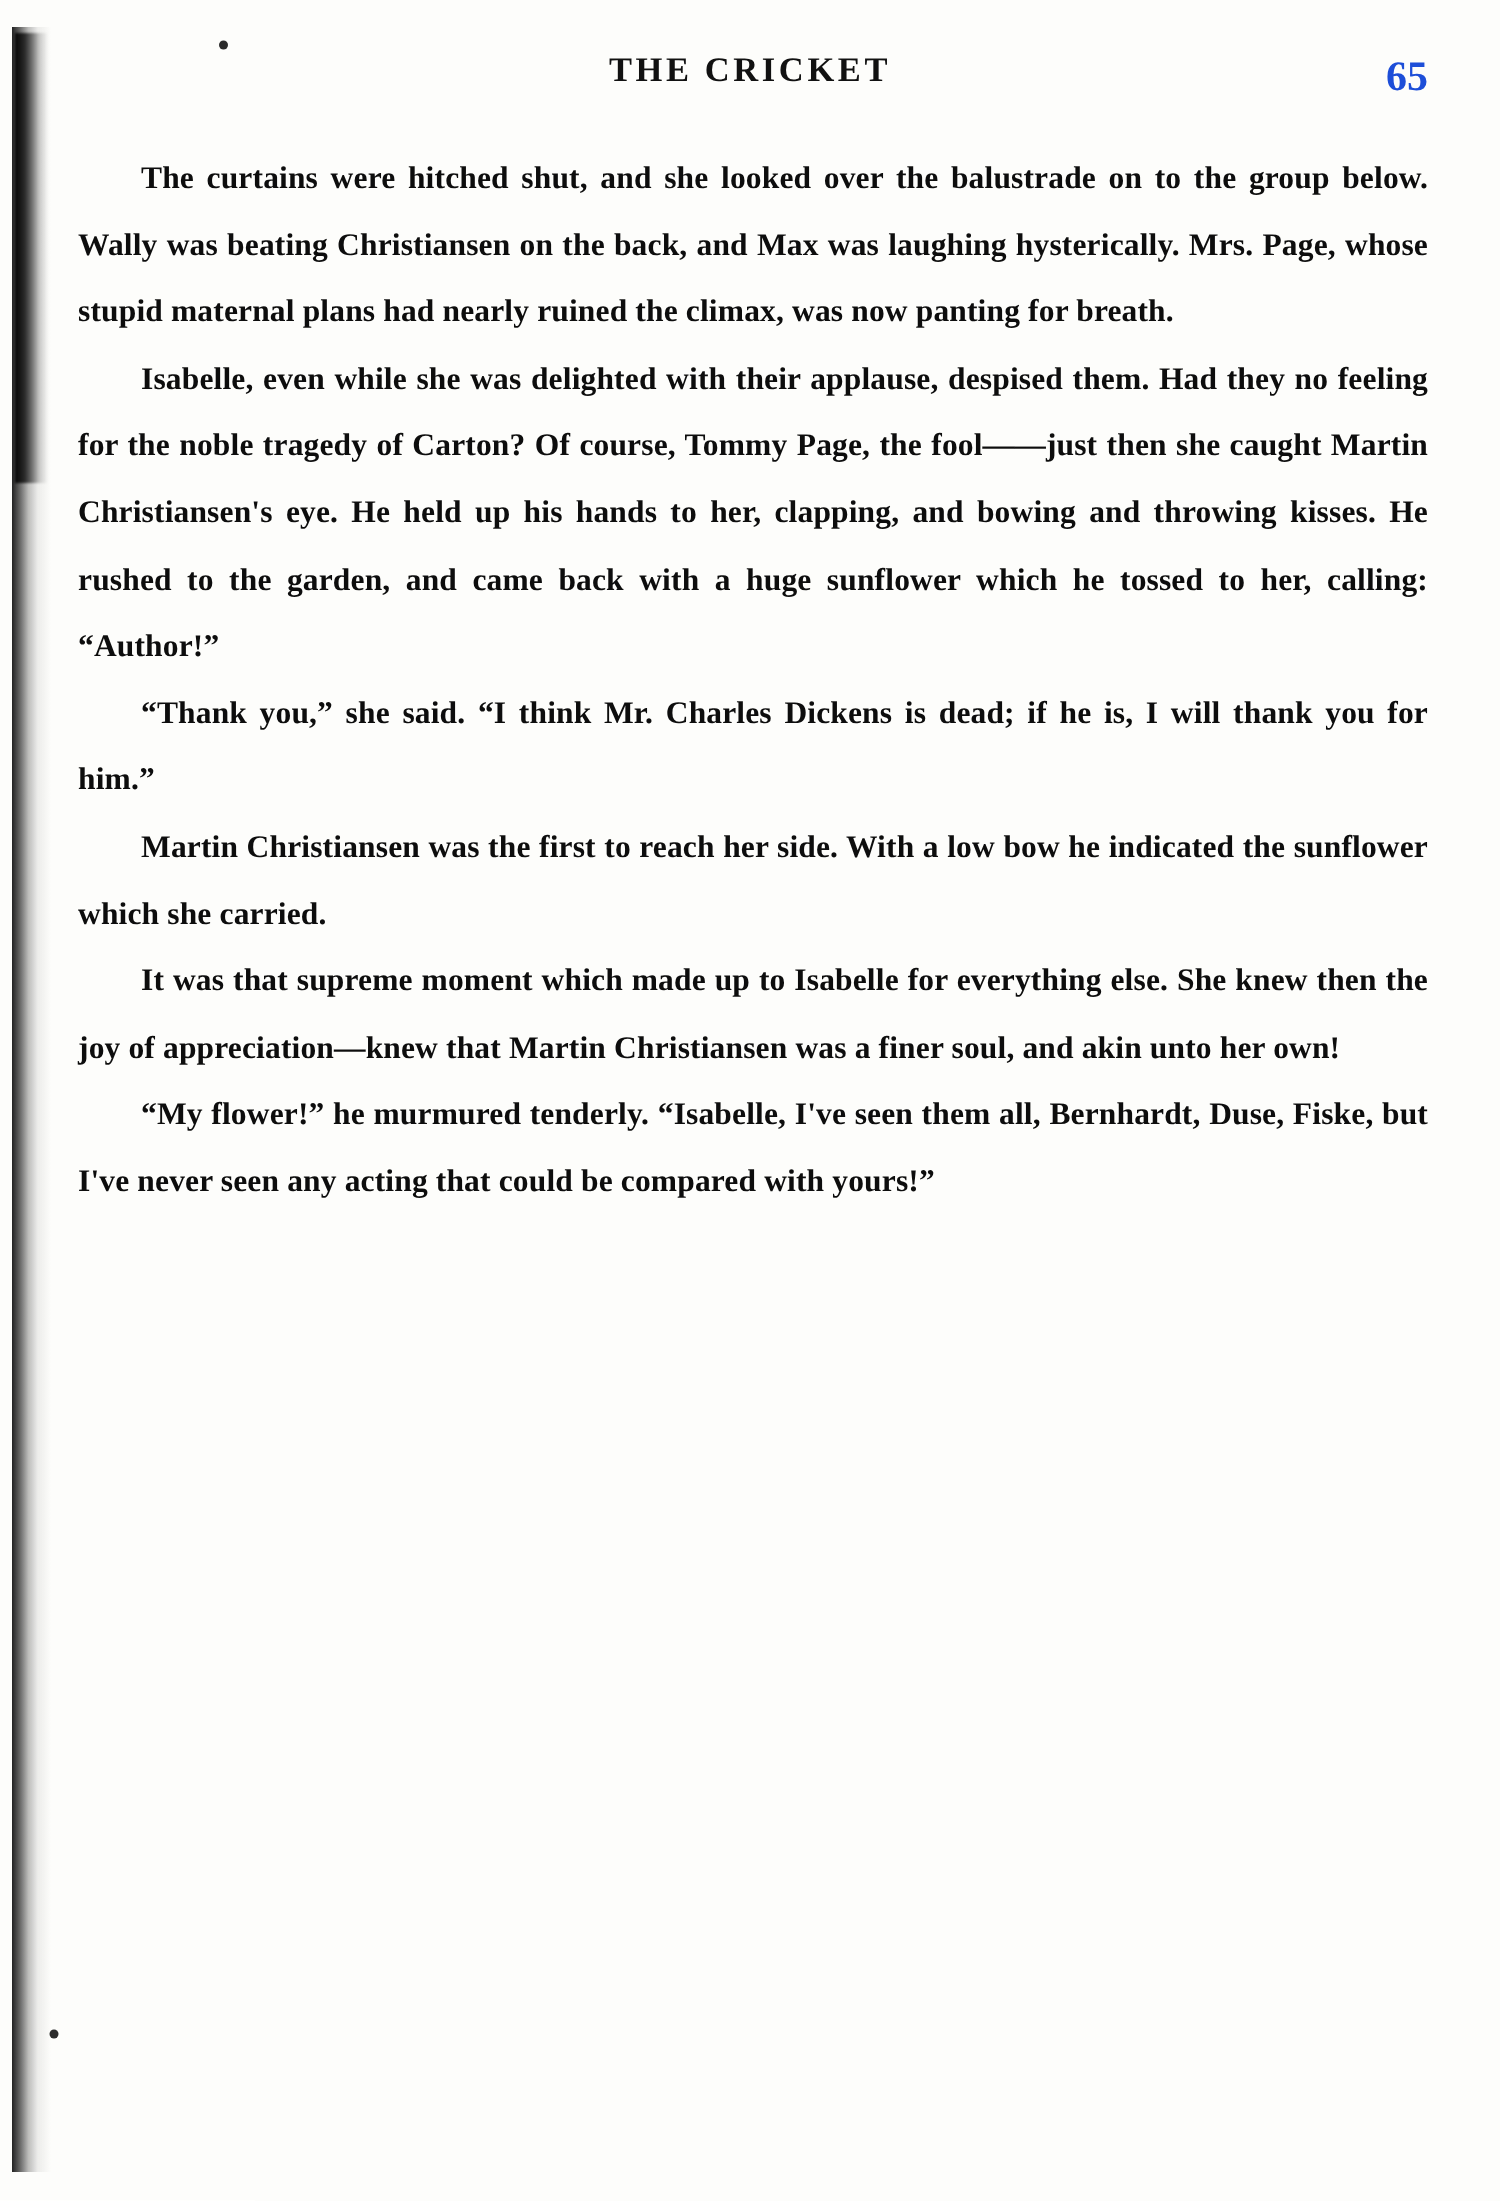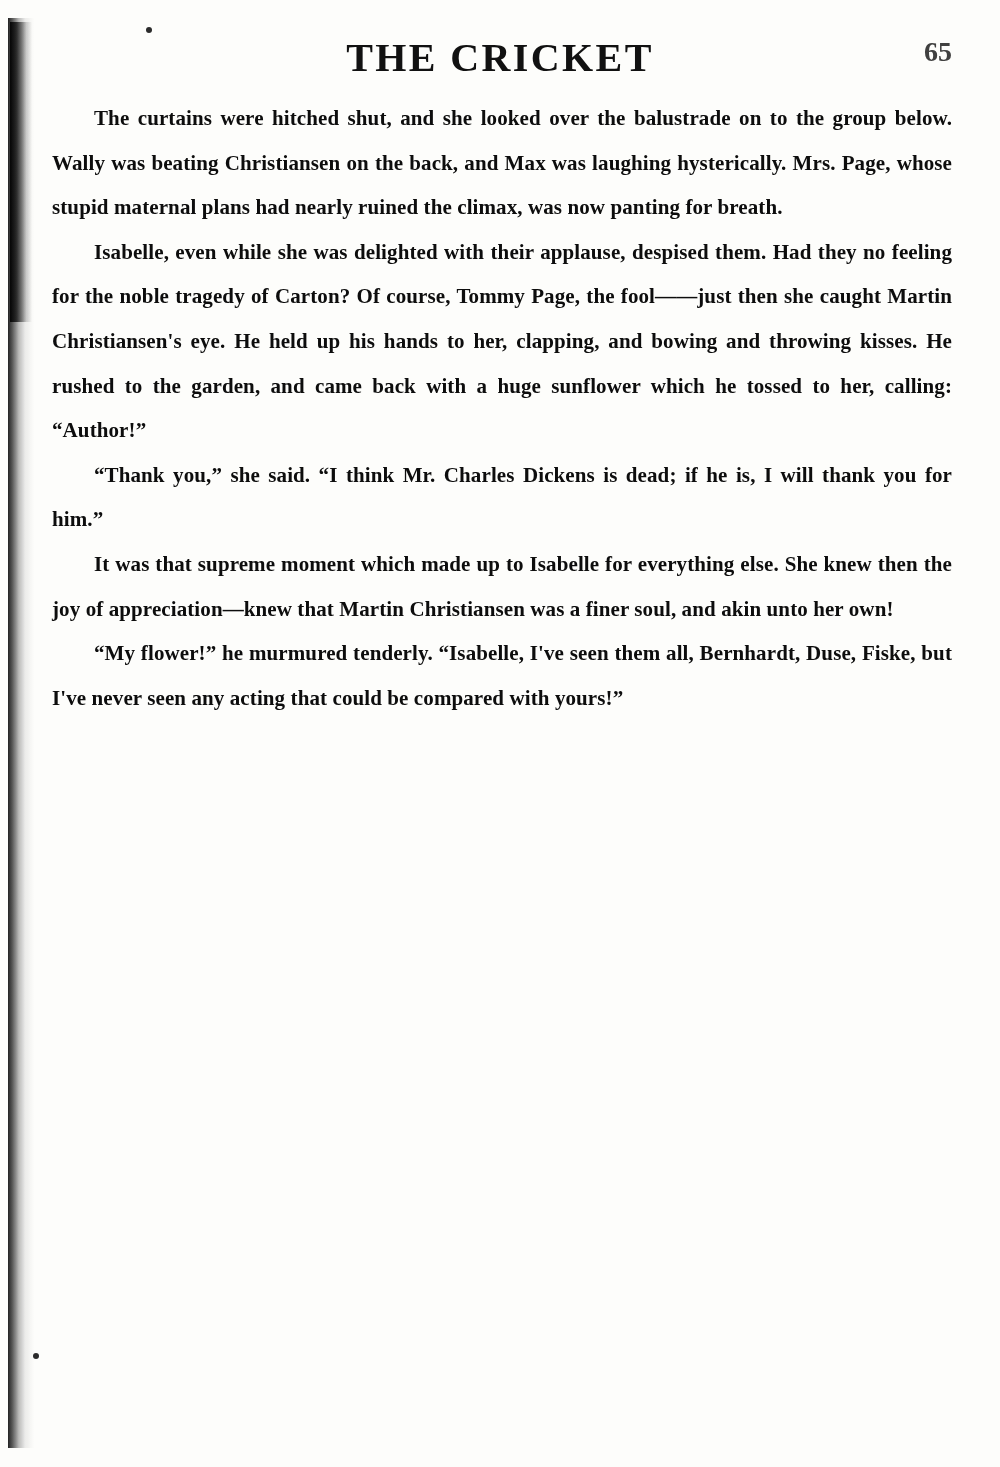--- a/index.html
+++ b/index.html
@@ -63,32 +63,32 @@
     left: 0;
     right: 0;
     top: 34px;
     height: 42px;
   }
   .running-head {
     position: absolute;
     left: 0;
     right: 0;
     text-align: center;
-    font-size: 40px;
+    font-size: 23px;
     letter-spacing: 2.4px;
     font-weight: 700;
     color: #111;
   }
   .folio {
     position: absolute;
     right: 48px;
     top: 2px;
     font-size: 28px;
     font-weight: 700;
-    color: #404040;
+    color: #1d4ed8;
   }
 
   
   .body-text {
     position: absolute;
     left: 52px;
     top: 96px;
     width: 900px;
     font-size: 21px;
     line-height: 44.6px;
@@ -116,17 +116,18 @@
 
   <div class="header">
     <div class="running-head">THE CRICKET</div>
     <div class="folio">65</div>
   </div>
 
   <div class="body-text">
     <p>The curtains were hitched shut, and she looked over the balustrade on to the group below.  Wally was beating Christiansen on the back, and Max was laughing hysterically.  Mrs. Page, whose stupid maternal plans had nearly ruined the climax, was now panting for breath.</p>
     <p>Isabelle, even while she was delighted with their applause, despised them.  Had they no feeling for the noble tragedy of Carton?  Of course, Tommy Page, the fool——just then she caught Martin Christiansen's eye.  He held up his hands to her, clapping, and bowing and throwing kisses.  He rushed to the garden, and came back with a huge sunflower which he tossed to her, calling: “Author!”</p>
     <p>“Thank you,” she said.  “I think Mr. Charles Dickens is dead; if he is, I will thank you for him.”</p>
+    <p>Martin Christiansen was the first to reach her side.  With a low bow he indicated the sunflower which she carried.</p>
     <p>It was that supreme moment which made up to Isabelle for everything else.  She knew then the joy of appreciation—knew that Martin Christiansen was a finer soul, and akin unto her own!</p>
     <p>“My flower!” he murmured tenderly.  “Isabelle, I've seen them all, Bernhardt, Duse, Fiske, but I've never seen any acting that could be compared with yours!”</p>
   </div>
 
 </div>
 
 </body></html>

